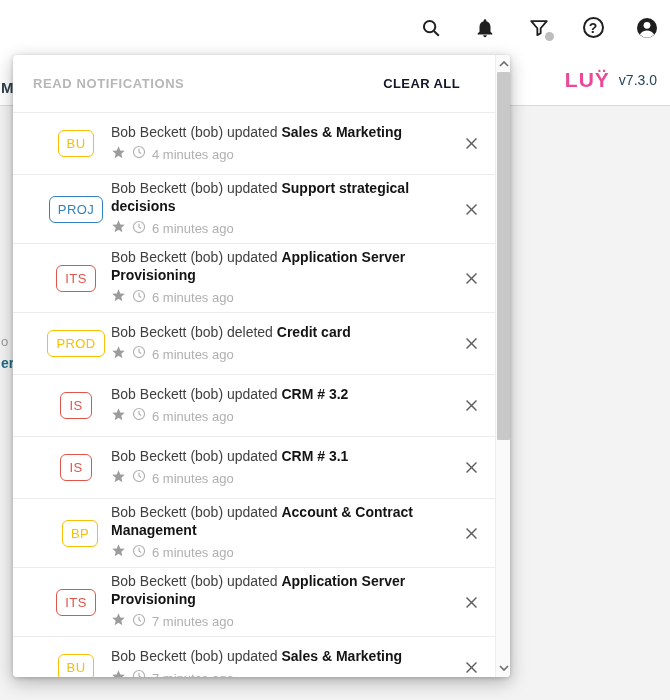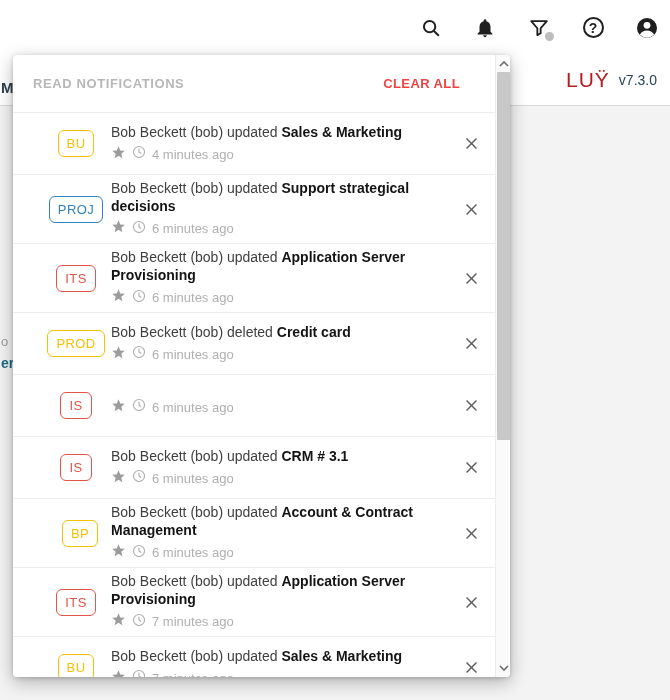--- a/index.html
+++ b/index.html
@@ -32,40 +32,40 @@
     position:absolute; right:-3px; bottom:-1px; width:9px; height:9px;
     border-radius:50%; background:#bdbdbd;
   }
   
   .subbar {
     position:absolute; top:55px; left:0; width:670px; height:51px;
     background:#ffffff; border-bottom:1px solid #d9d9d9; z-index:1;
     display:flex; align-items:center; justify-content:flex-end;
     padding-right:13px; gap:9px;
   }
-  .logo { font-size:21px; font-weight:400; color:#b91c1c; letter-spacing:1px; }
+  .logo { font-size:21px; font-weight:700; color:#ec4899; letter-spacing:1px; }
   .version { font-size:14px; color:#25455e; }
   
   .snippet { position:absolute; z-index:1; white-space:nowrap; }
   .snippet-top { top:79px; left:1px; font-size:15px; font-weight:700; color:#31404e; }
   .snippet-mid { top:334px; left:1px; font-size:13px; color:#9a9a9a; }
   .snippet-link { top:355px; left:1px; font-size:14px; font-weight:700; color:#1d6a86; }
   
   .panel {
     position:absolute; top:55px; left:13px; width:497px; height:622px;
     background:#ffffff; border-radius:4px; z-index:3;
     box-shadow:0 5px 18px rgba(0,0,0,0.28), 0 1px 4px rgba(0,0,0,0.18);
     overflow:hidden;
   }
   .panel-header {
     height:58px; display:flex; align-items:center; justify-content:space-between;
     padding:0 50px 0 20px; border-bottom:1px solid #ececec;
   }
   .panel-title { font-size:13px; font-weight:600; letter-spacing:0.6px; color:#b7b7b7; }
-  .clear-all { font-size:13px; font-weight:600; letter-spacing:0.4px; color:#ef4444;
+  .clear-all { font-size:13px; font-weight:600; letter-spacing:0.4px; color:#0f172a;
                background:none; border:none; cursor:pointer; font-family:inherit; }
   .list { }
   .item {
     display:flex; align-items:center; min-height:62px;
     border-bottom:1px solid #ececec;
     padding:4px 26px 4px 36px; cursor:pointer; background:#fff;
   }
   .badge-col { width:54px; min-width:54px; display:flex; justify-content:center; }
   .badge {
     font-size:13px; font-weight:500; letter-spacing:0.4px;
@@ -260,20 +260,21 @@
             <line x1="19" y1="5" x2="5" y2="19"></line>
           </svg>
         </button>
       </div>
 
       <div class="item">
         <span class="badge-col">
           <span class="badge" style="color: rgb(224, 84, 73); border-color: rgb(224, 84, 73);">IS</span>
         </span>
         <div class="body">
+          <div class="title"><span>Bob Beckett (bob) updated</span> <b>CRM # 3.2</b></div>
           <div class="meta">
             <span class="star">
               <svg width="15" height="15" viewBox="0 0 24 24" fill="#9c9c9c">
                 <path d="M12 17.27L18.18 21l-1.64-7.03L22 9.24l-7.19-.61L12 2 9.19 8.63 2 9.24l5.46 4.73L5.82 21z"></path>
               </svg>
             </span>
             <span>
               <svg width="14" height="14" viewBox="0 0 24 24" fill="none" stroke="#b0b0b0" stroke-width="2">
                 <circle cx="12" cy="12" r="9.5"></circle>
                 <path d="M12 6.5V12l3.6 2.6"></path>

